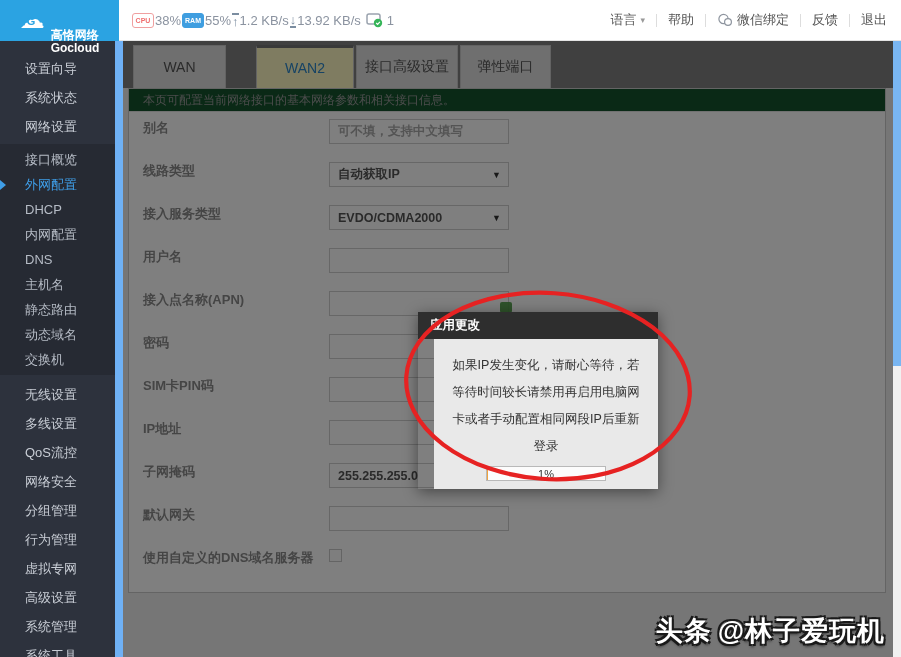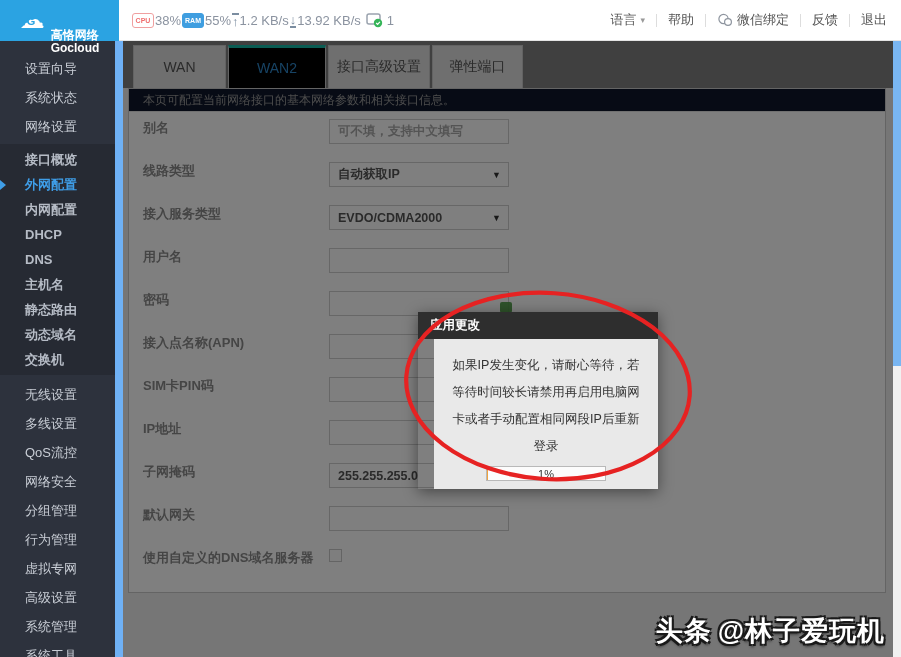--- a/index.html
+++ b/index.html
@@ -24,35 +24,35 @@
   .msg-wrap{display:inline-flex;align-items:center;gap:4px;margin-left:4px;}
   .hmenu{margin-left:auto;display:flex;align-items:center;gap:11px;padding-right:14px;color:#555;font-size:13px;}
   .hmenu .itm{display:inline-flex;align-items:center;gap:4px;cursor:pointer;}
   .hmenu .caret{font-size:9px;color:#999;}
   .hdiv{width:1px;height:13px;background:#ddd;}
 
   
   .sidebar{position:absolute;left:0;top:41px;width:115px;height:616px;background:#2d323d;z-index:20;padding-top:13px;overflow:hidden;}
   .side-item{height:29px;line-height:29px;padding-left:25px;color:#c9ced6;font-size:13px;cursor:pointer;}
   .side-sub{background:#262a33;padding:3px 0;margin-top:3px;margin-bottom:5px;}
-  .side-sub-item{position:relative;height:25px;line-height:25px;padding-left:25px;color:#b6bcc6;font-size:13px;cursor:pointer;font-weight:bold;}
+  .side-sub-item{position:relative;height:25px;line-height:25px;padding-left:25px;color:#b6bcc6;font-size:13px;cursor:pointer;}
   .side-sub-item.active{color:#3f9ee8;}
   .side-sub-item.active::before{content:"";position:absolute;left:0;top:50%;transform:translateY(-50%);
     border-left:6px solid #3f9ee8;border-top:5px solid transparent;border-bottom:5px solid transparent;}
   .side-strip{position:absolute;left:115px;top:41px;width:8px;height:616px;background:#6fb1f5;z-index:21;}
 
   
   .main{position:absolute;left:123px;top:41px;width:770px;height:616px;background:#ededed;z-index:10;}
   .topband{position:absolute;left:0;top:0;width:770px;height:47px;background:#808080;}
   .tabbar{position:absolute;left:10px;top:4px;display:flex;gap:2px;z-index:2;}
   .tab{height:43px;background:#dfdfdf;border:1px solid #c6c6c6;border-bottom:none;color:#555;
        font-size:14px;display:flex;align-items:center;justify-content:center;cursor:pointer;}
-  .tab.active{background:#000000;border-top:3px solid #14b8a6;color:#2e86c8;}
+  .tab.active{background:#fef9c3;border-top:3px solid #737373;color:#2e86c8;margin-left:28px;}
   .panel{position:absolute;left:5px;top:47px;width:758px;height:505px;background:#fff;border:1px solid #c9c9c9;}
-  .panel-desc{height:23px;line-height:23px;padding-left:14px;background:#0f172a;border-bottom:1px solid #e2e2e2;color:#999;font-size:12px;}
+  .panel-desc{height:23px;line-height:23px;padding-left:14px;background:#14532d;border-bottom:1px solid #e2e2e2;color:#999;font-size:12px;}
   .form{padding:7px 0 0 14px;}
   .frow{display:flex;align-items:flex-start;height:43px;font-weight:bold;}
   .flabel{width:186px;color:#8a8a8a;font-size:13px;flex:none;}
   .ctrl{position:relative;width:180px;height:25px;border:1px solid #cfcfcf;background:#fff;display:flex;align-items:center;padding-left:8px;font-size:12.5px;color:#555;}
   .ctrl .ph{color:#a9a9a9;}
   .ctrl .caret{position:absolute;right:7px;top:50%;transform:translateY(-50%);font-size:9px;color:#333;}
   .cbox{width:13px;height:13px;border:1px solid #c9c9c9;background:#fdfdfd;}
   .mini-green{position:absolute;left:377px;top:261px;width:12px;height:11px;background:#4a9a43;border-radius:2px;opacity:.9;}
 
   
@@ -128,22 +128,22 @@
 
   <div class="sidebar">
     <div id="side-top">
         <div class="side-item">设置向导</div>
         <div class="side-item">系统状态</div>
         <div class="side-item">网络设置</div>
       </div>
     <div class="side-sub" id="side-sub">
         <div class="side-sub-item">接口概览</div>
         <div class="side-sub-item active">外网配置</div>
+        <div class="side-sub-item">DHCP</div>
         <div class="side-sub-item">内网配置</div>
-        <div class="side-sub-item">DHCP</div>
         <div class="side-sub-item">DNS</div>
         <div class="side-sub-item">主机名</div>
         <div class="side-sub-item">静态路由</div>
         <div class="side-sub-item">动态域名</div>
         <div class="side-sub-item">交换机</div>
       </div>
     <div id="side-bottom">
         <div class="side-item">无线设置</div>
         <div class="side-item">多线设置</div>
         <div class="side-item">QoS流控</div>
@@ -189,27 +189,27 @@
               <span class="caret">▼</span>
             </div>
           </div>
           <div class="frow">
             <span class="flabel">用户名</span>
             <div class="ctrl">
               <span class="ph"></span>
             </div>
           </div>
           <div class="frow">
+            <span class="flabel">接入点名称(APN)</span>
+            <div class="ctrl">
+              <span class="ph"></span>
+            </div>
+          </div>
+          <div class="frow">
             <span class="flabel">密码</span>
-            <div class="ctrl">
-              <span class="ph"></span>
-            </div>
-          </div>
-          <div class="frow">
-            <span class="flabel">接入点名称(APN)</span>
             <div class="ctrl">
               <span class="ph"></span>
             </div>
           </div>
           <div class="frow">
             <span class="flabel">SIM卡PIN码</span>
             <div class="ctrl">
               <span class="ph"></span>
             </div>
           </div>

